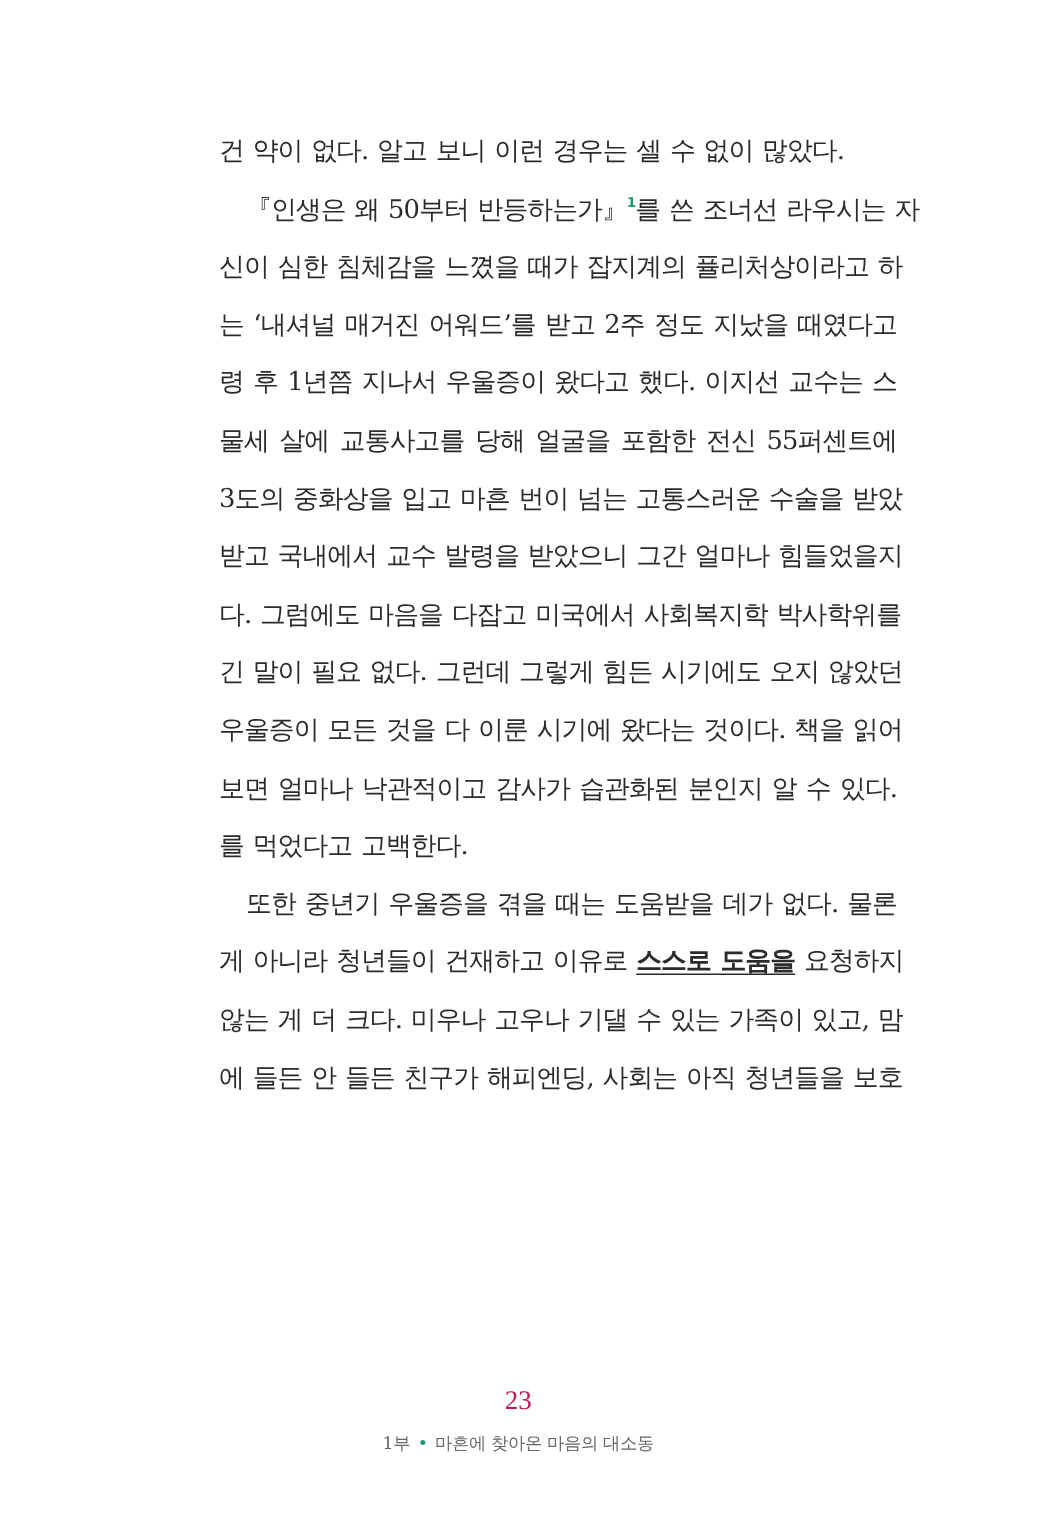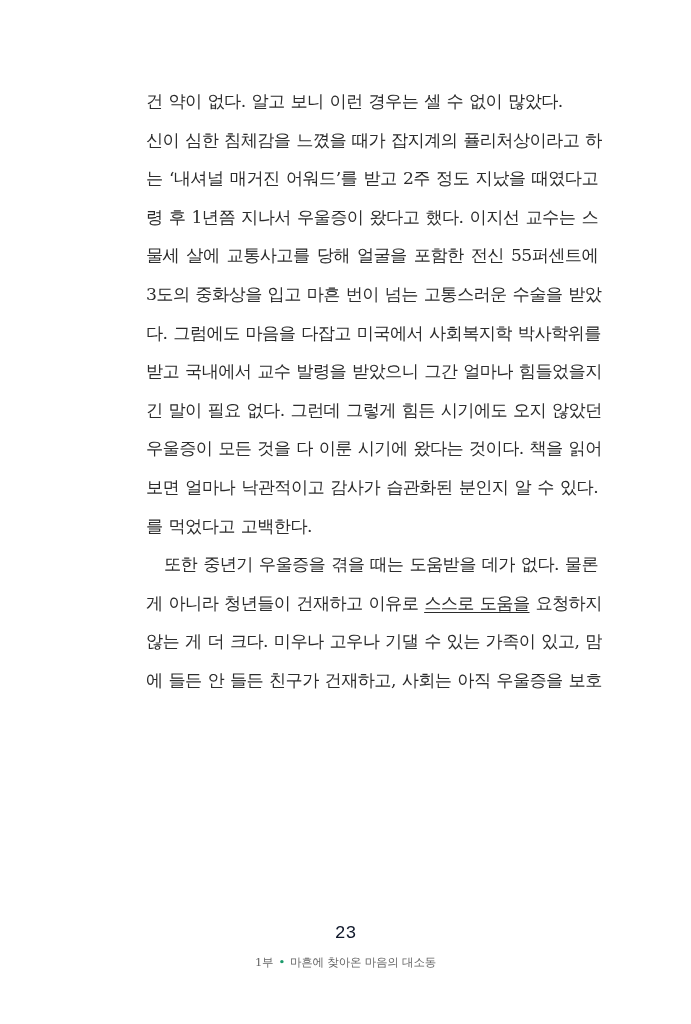--- a/index.html
+++ b/index.html
@@ -49,66 +49,70 @@
       font-size: 9px;
       color: #1a9a6a;
       vertical-align: super;
       line-height: 0;
       font-family: "DejaVu Sans", sans-serif;
       font-weight: bold;
     }
     .ul {
       text-decoration: underline;
       text-underline-offset: 3px;
+      font-weight: bold;
     }
     .footer {
       position: absolute;
       left: 0;
       width: 691px;
       text-align: center;
     }
     .page-number {
       top: 923px;
       font-size: 18px;
-      color: #0f172a;
-      font-family: Liberation Mono, monospace;
+      color: #be185d;
+      font-family: Liberation Serif, serif;
     }
     .running-head {
       top: 955px;
       font-size: 11.5px;
       color: #666666;
       letter-spacing: -0.2px;
     }
     .bullet {
       color: #1a9a6a;
       margin: 0 5px;
     }
   </style>
 </head>
 <body>
 
 <div class="page">
   <div class="body-text">
     <div class="line last">건 약이 없다. 알고 보니 이런 경우는 셀 수 없이 많았다.</div>
+    <div class="line indent">
+      <span>『인생은 왜 50부터 반등하는가』</span><span class="sup">1</span><span>를 쓴 조너선 라우시는 자</span>
+    </div>
     <div class="line">신이 심한 침체감을 느꼈을 때가 잡지계의 퓰리처상이라고 하</div>
     <div class="line">는 ‘내셔널 매거진 어워드’를 받고 2주 정도 지났을 때였다고</div>
     <div class="line">령 후 1년쯤 지나서 우울증이 왔다고 했다. 이지선 교수는 스</div>
     <div class="line">물세 살에 교통사고를 당해 얼굴을 포함한 전신 55퍼센트에</div>
     <div class="line">3도의 중화상을 입고 마흔 번이 넘는 고통스러운 수술을 받았</div>
+    <div class="line">받고 국내에서 교수 발령을 받았으니 그간 얼마나 힘들었을지</div>
     <div class="line">다. 그럼에도 마음을 다잡고 미국에서 사회복지학 박사학위를</div>
-    <div class="line">받고 국내에서 교수 발령을 받았으니 그간 얼마나 힘들었을지</div>
     <div class="line">긴 말이 필요 없다. 그런데 그렇게 힘든 시기에도 오지 않았던</div>
     <div class="line">우울증이 모든 것을 다 이룬 시기에 왔다는 것이다. 책을 읽어</div>
     <div class="line">보면 얼마나 낙관적이고 감사가 습관화된 분인지 알 수 있다.</div>
     <div class="line last">를 먹었다고 고백한다.</div>
     <div class="line indent">또한 중년기 우울증을 겪을 때는 도움받을 데가 없다. 물론</div>
     <div class="line">
       <span>게 아니라 청년들이 건재하고 이유로 </span><span class="ul">스스로 도움을</span><span> 요청하지</span>
     </div>
     <div class="line">않는 게 더 크다. 미우나 고우나 기댈 수 있는 가족이 있고, 맘</div>
-    <div class="line">에 들든 안 들든 친구가 건재하고, 사회는 아직 우울증을 보호</div>
+    <div class="line">에 들든 안 들든 친구가 해피엔딩, 사회는 아직 청년들을 보호</div>
   </div>
 
   <div class="footer page-number">23</div>
   <div class="footer running-head">
     <span>1부</span><span class="bullet">•</span><span>마흔에 찾아온 마음의 대소동</span>
   </div>
 </div>
 
 </body></html>

